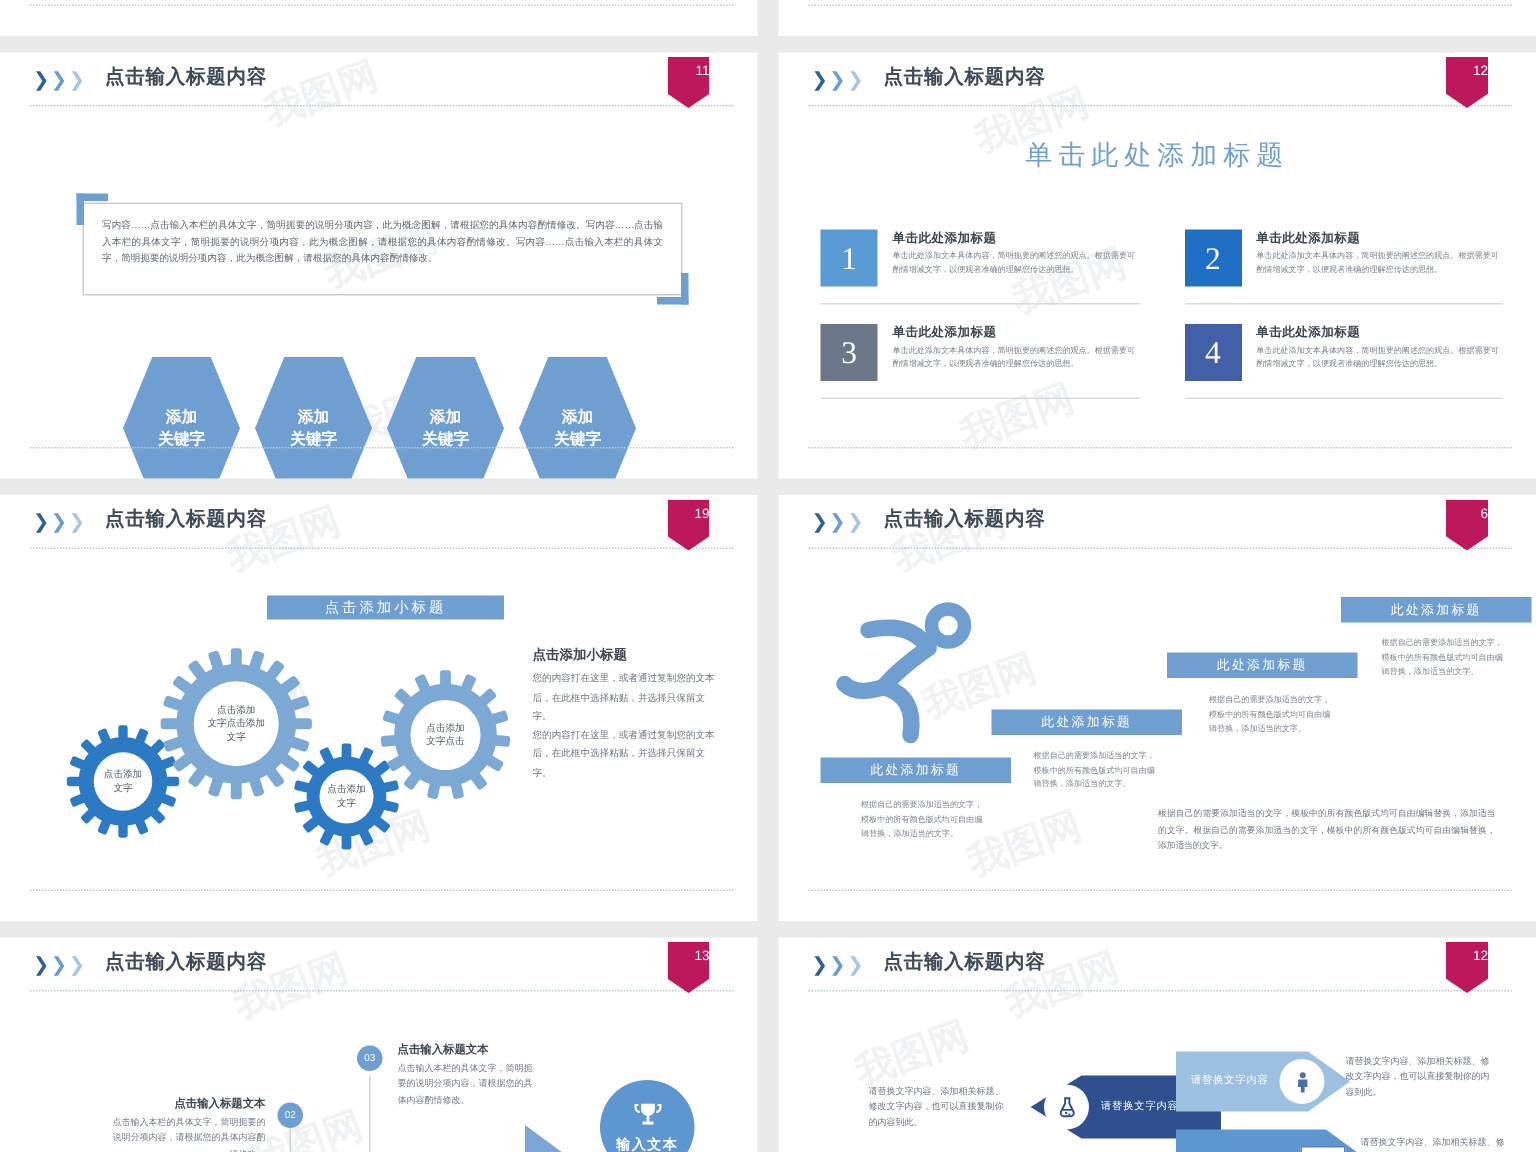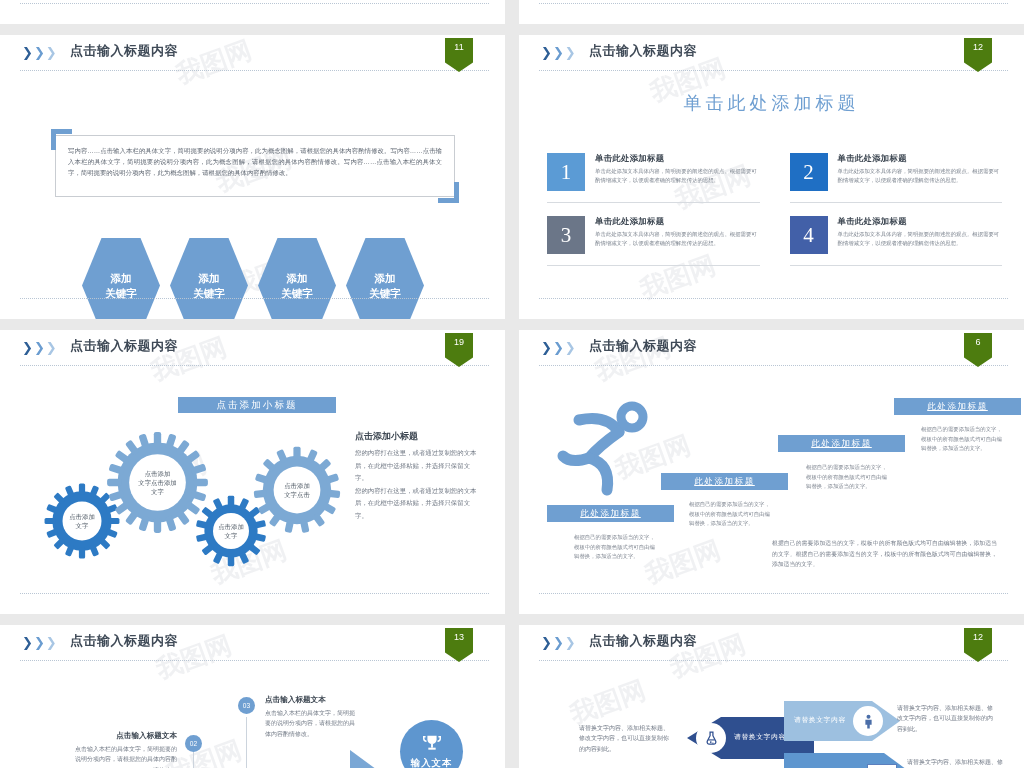--- a/index.html
+++ b/index.html
@@ -32,24 +32,24 @@
   .hdr .htitle{
     position:absolute;left:70px;top:7px;
     font-size:13px;font-weight:bold;color:#3f4a57;letter-spacing:.5px;
   }
   .hdr .hrule{
     position:absolute;left:20px;right:16px;bottom:0;height:0;
     border-bottom:1px dotted #b9c6d4;
   }
   .pagebadge{
     position:absolute;right:32px;top:3px;width:28px;height:34px;
-    background:#4d7c0f;
+    background:#be185d;
     -webkit-clip-path:polygon(0 0,100% 0,100% 72%,50% 100%,0 72%);
     clip-path:polygon(0 0,100% 0,100% 72%,50% 100%,0 72%);
-    color:#fff;font-size:9px;text-align:center;padding-top:4px;box-sizing:border-box;
+    color:#fff;font-size:9px;text-align:right;padding-top:4px;box-sizing:border-box;
   }
   .botrule{
     position:absolute;left:20px;right:16px;bottom:20px;height:0;
     border-bottom:1px dotted #b9c6d4;
   }
   .wm{
     position:absolute;color:rgba(140,150,162,.13);font-size:26px;font-weight:bold;
     transform:rotate(-20deg);pointer-events:none;white-space:nowrap;
   }
 
@@ -102,21 +102,21 @@
     color:#4a5560;font-size:6.4px;line-height:9px;text-align:center;
   }
   .s13side{position:absolute;left:355px;top:100px;width:125px;}
   .s13side h4{margin:0 0 4px 0;font-size:9px;color:#3d4752;font-weight:bold;}
   .s13side p{margin:0 0 0 0;font-size:6.4px;line-height:12.6px;color:#6e7682;}
 
   
   .runner{position:absolute;left:30px;top:60px;}
   .s14cap{
     position:absolute;background:#6f9fd1;color:#fff;
-    font-size:8.6px;letter-spacing:1.5px;display:flex;align-items:center;justify-content:center;text-decoration:underline;
+    font-size:8.6px;letter-spacing:1.5px;display:flex;align-items:center;justify-content:center;
   }
   .s14body{position:absolute;font-size:5.4px;line-height:9.6px;color:#7d848f;}
   .s14foot{position:absolute;left:253px;top:208px;width:225px;font-size:5.8px;line-height:10.5px;color:#6f7784;text-align:justify;}
 
   
   .tl-item{position:absolute;}
   .tl-item h4{margin:0 0 3px 0;font-size:7.6px;color:#3d4752;font-weight:bold;}
   .tl-item p{margin:0;font-size:6px;line-height:10.4px;color:#737b87;}
   .dot{
     position:absolute;width:17px;height:17px;border-radius:50%;background:#6f9fd1;

